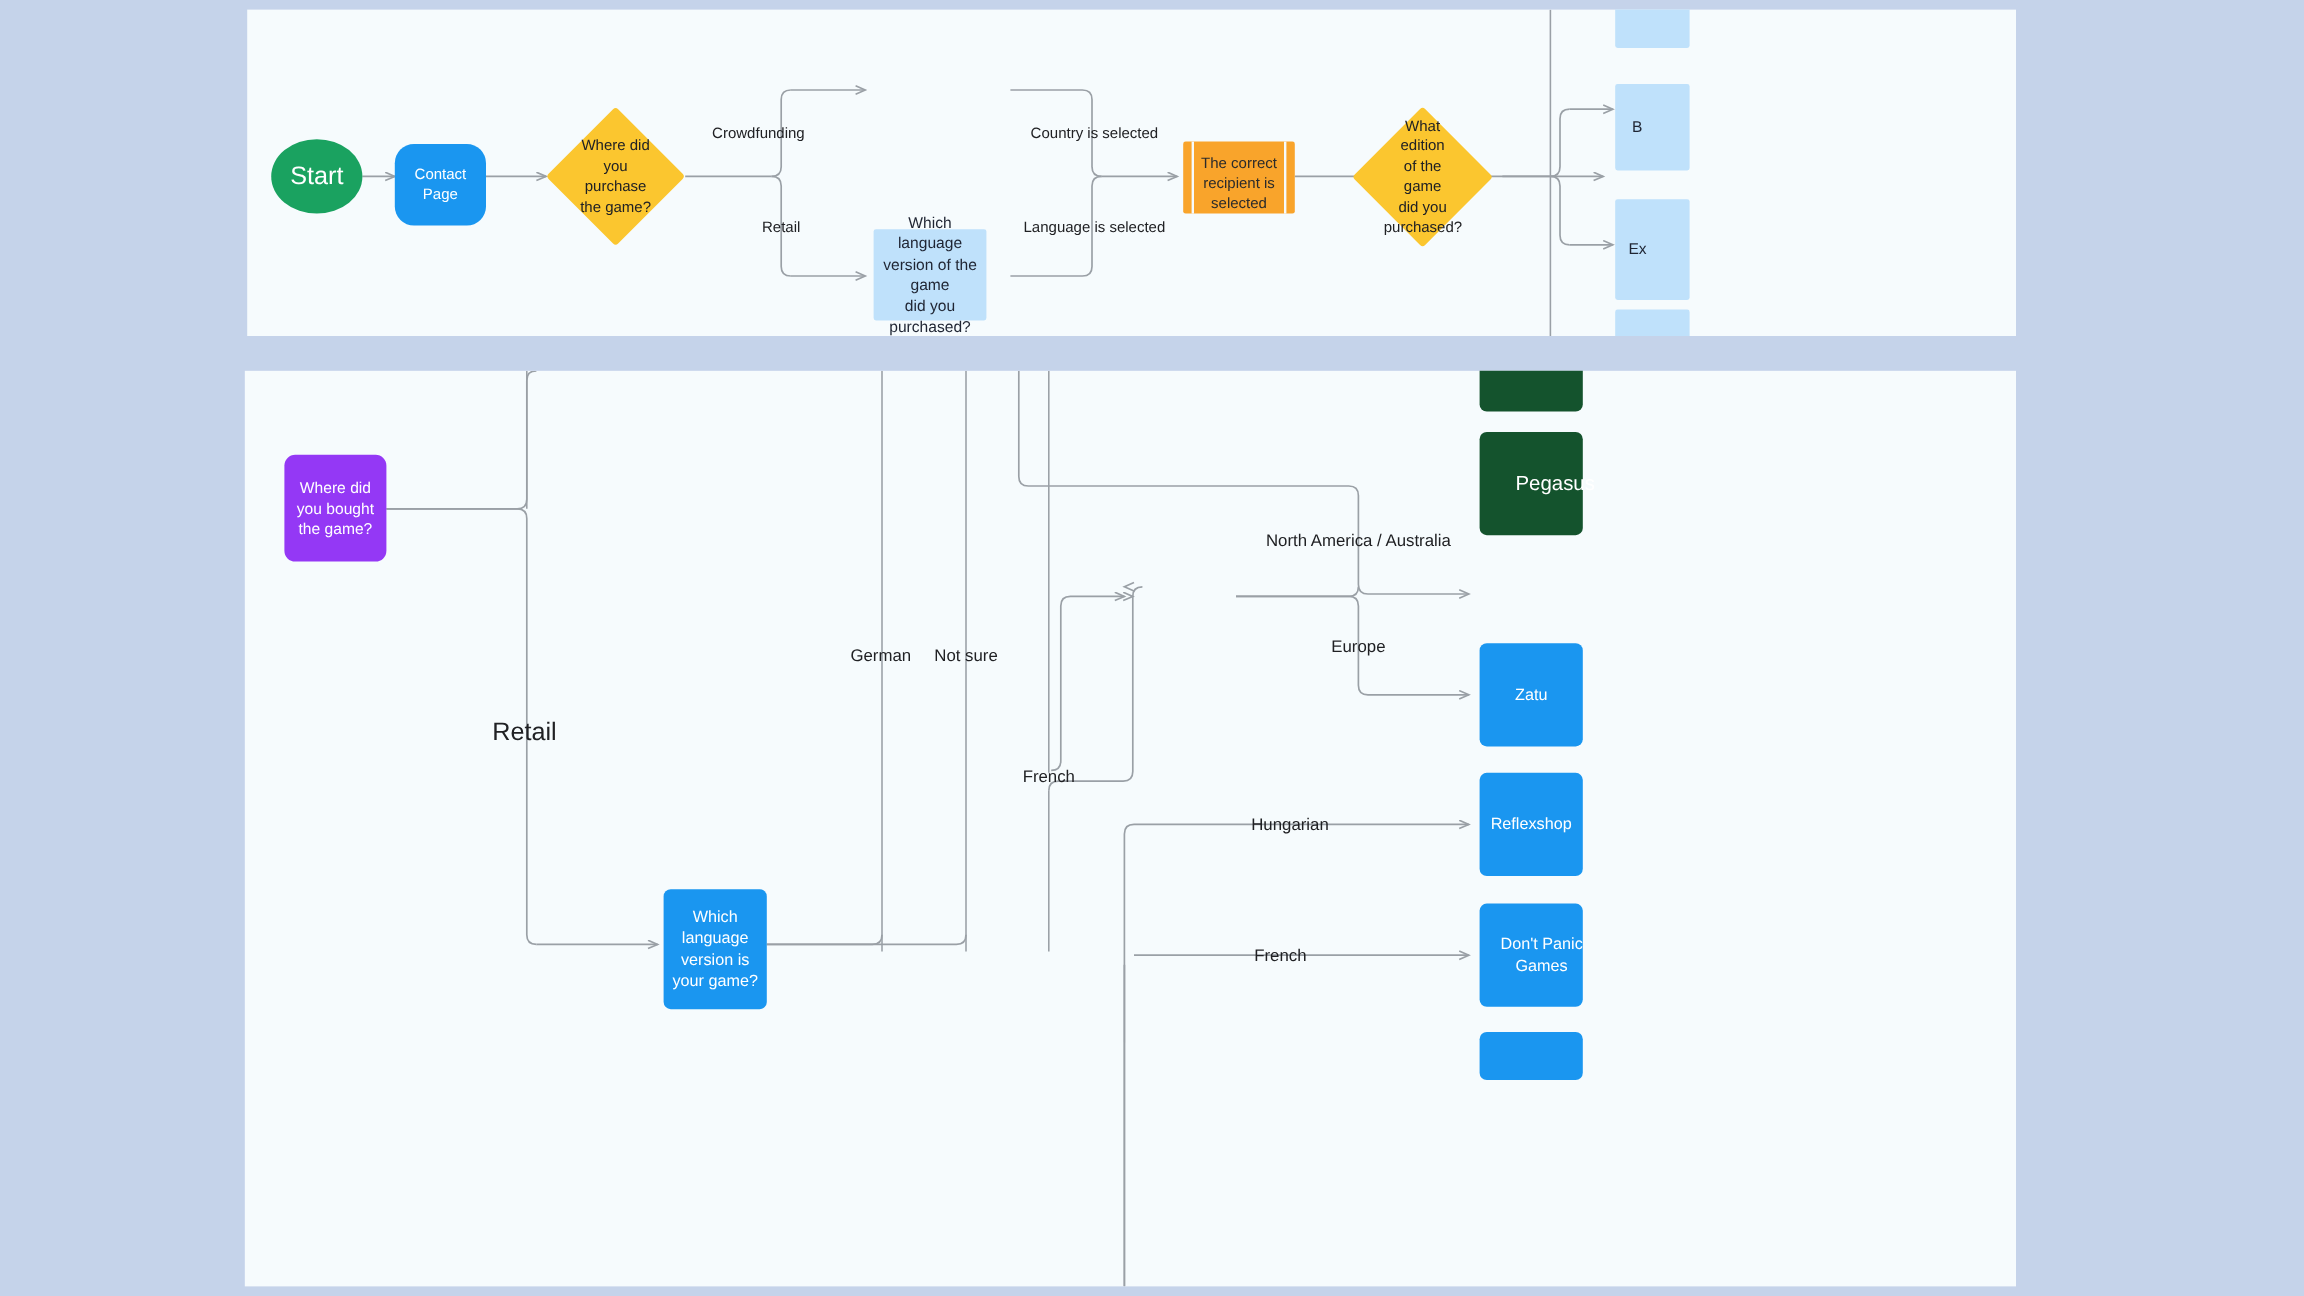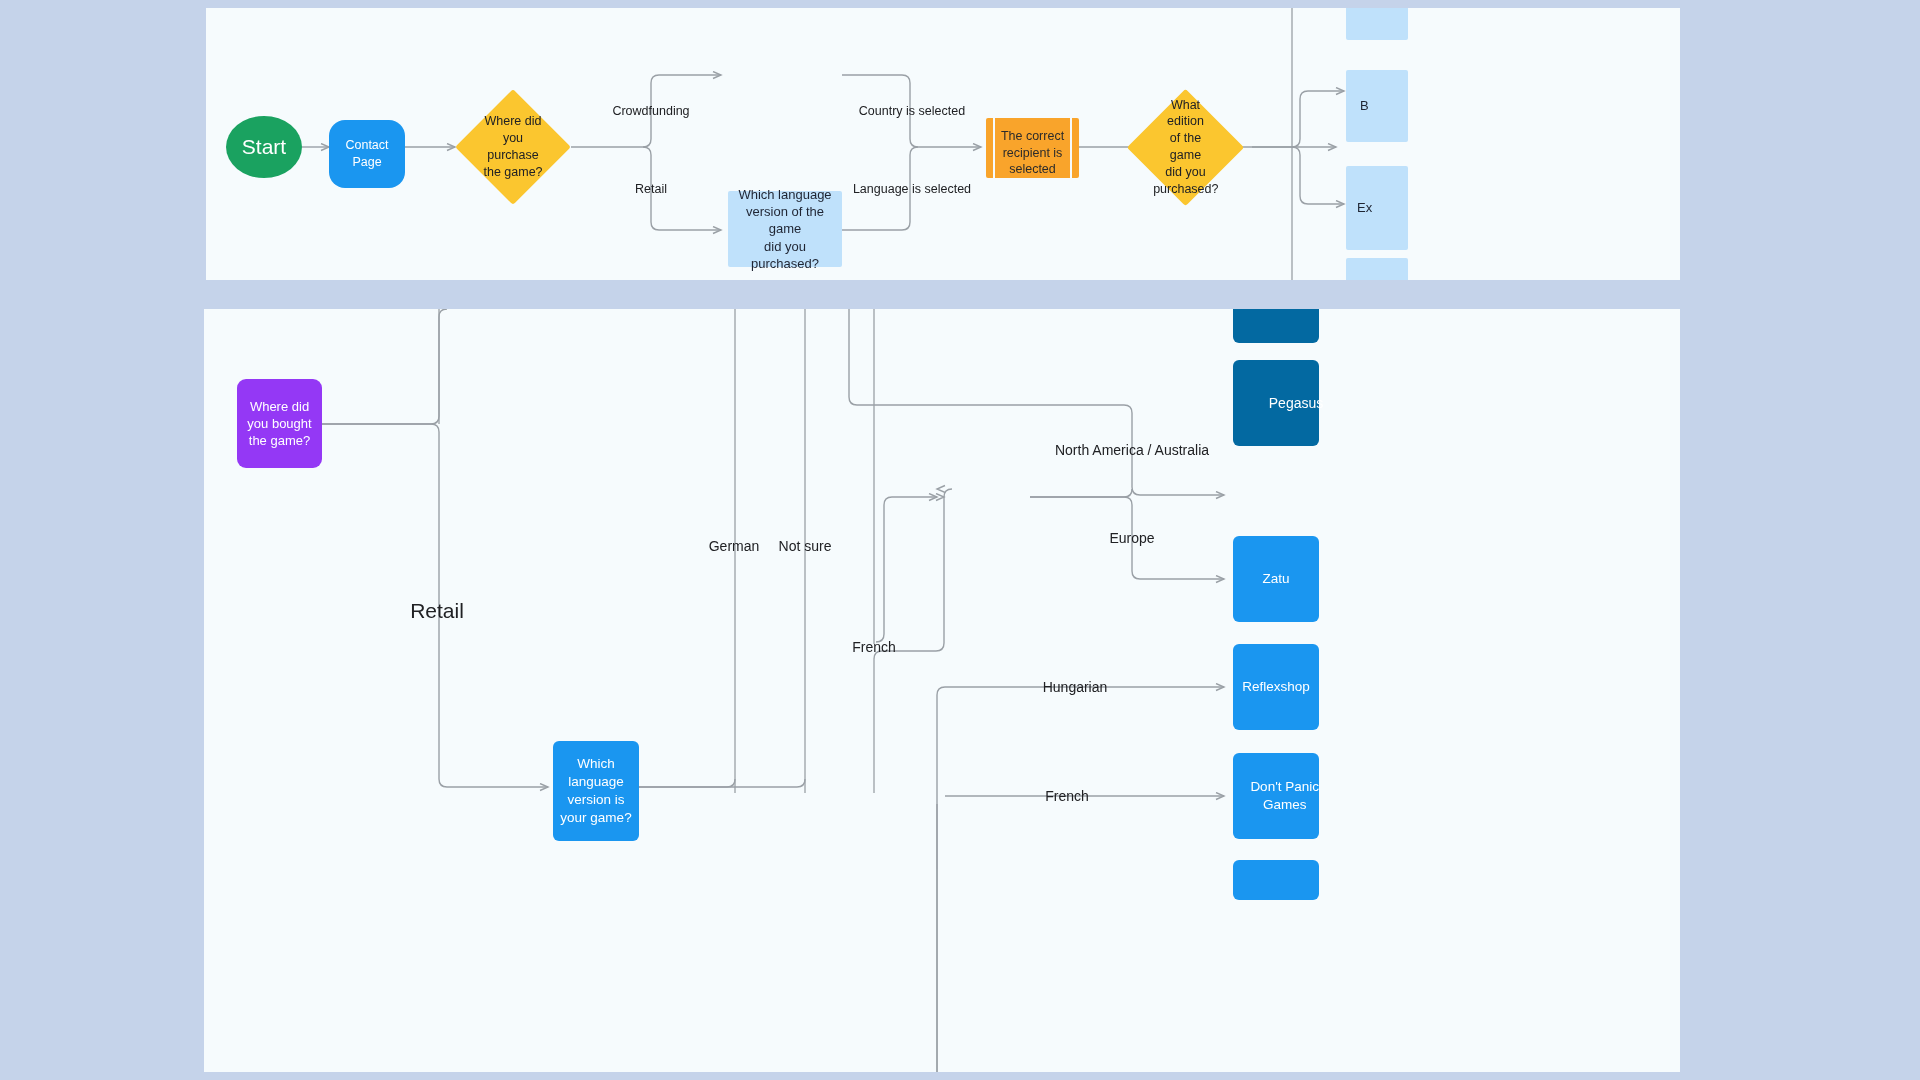--- a/index.html
+++ b/index.html
@@ -114,23 +114,23 @@
     font-size: 13px;
     border-radius: 9px;
   }
   .n-blue-sq {
     background: #1a96f0;
     color: #ffffff;
     font-size: 13.5px;
     border-radius: 6px;
   }
   .n-grey-sq {
-    background: #0369a1;
-    color: #ffffff;
-    font-size: 14px;
+    background: #14532d;
+    color: #ffffff;
+    font-size: 17px;
     border-radius: 6px;
     padding-left: 40px;
   }
 
   
   .edge-label {
     position: absolute;
     font-size: 12.5px;
     color: #202124;
     white-space: nowrap;
@@ -207,21 +207,21 @@
 
     <div class="n-diamond-wrap" style="left:266px; top:98px; width:82px; height:82px;">
       <div class="n-diamond-shape"></div>
       <div class="n-diamond-label">Where did
 you
 purchase
 the game?</div>
     </div>
 
 
-    <div class="node n-lightblue" style="left:522px; top:183px; width:114px; height:76px;">
+    <div class="node n-lightblue" style="left:522px; top:183px; width:94px; height:76px;">
       <span>Which language
 version of the game
 did you purchased?</span>
     </div>
 
     <div class="node n-orange-proc" style="left:780px; top:110px; width:93px; height:60px; padding:0 14px;">
       <span>The correct
 recipient is
 selected</span>
     </div>
@@ -239,21 +239,21 @@
     <div class="node n-lightblue" style="left:1140px; top:62px; width:62px; height:72px; justify-content:flex-start; padding-left:14px;">
       <span>B</span>
     </div>
 
     <div class="node n-lightblue" style="left:1140px; top:158px; width:62px; height:84px; justify-content:flex-start; padding-left:11px;">
       <span>Ex</span>
     </div>
 
     <div class="node n-lightblue" style="left:1140px; top:250px; width:62px; height:40px;"></div>
 
-    <div class="edge-label" style="left:445px; top:103px;">Crowdfunding</div>
+    <div class="edge-label" style="left:426px; top:103px;">Crowdfunding</div>
     <div class="edge-label" style="left:445px; top:181px;">Retail</div>
     <div class="edge-label" style="left:706px; top:103px;">Country is selected</div>
     <div class="edge-label" style="left:706px; top:181px;">Language is selected</div>
   </div>
 
   <div class="panel" id="panel-bottom">
 
     <svg class="svg-layer" width="1476" height="763" viewBox="0 0 1476 763">
       <defs>
         <marker id="arrBot" markerWidth="11" markerHeight="11" refX="9" refY="4" orient="auto" markerUnits="userSpaceOnUse">

